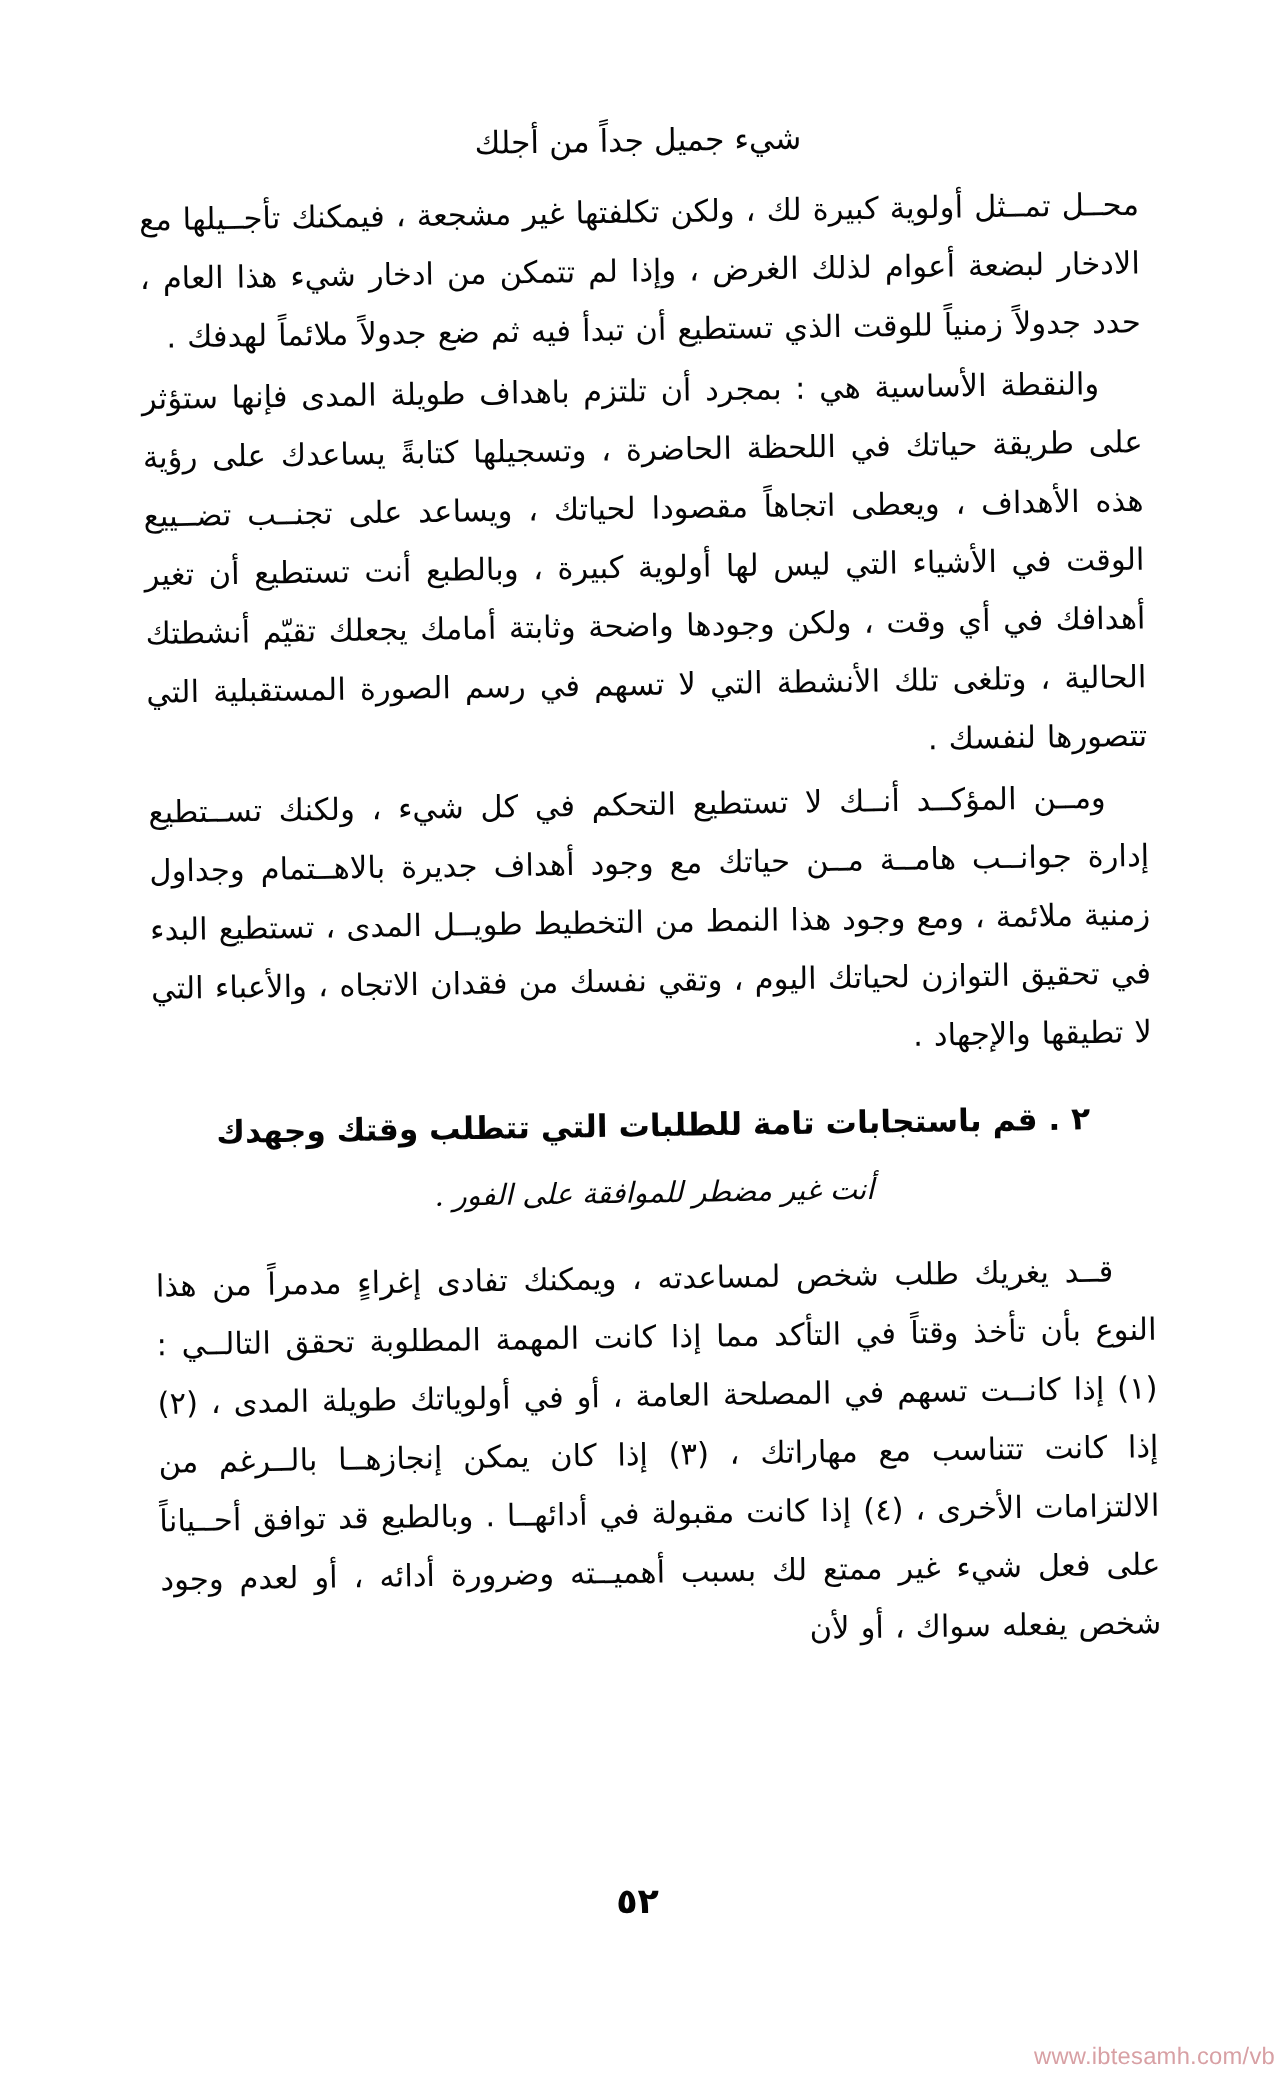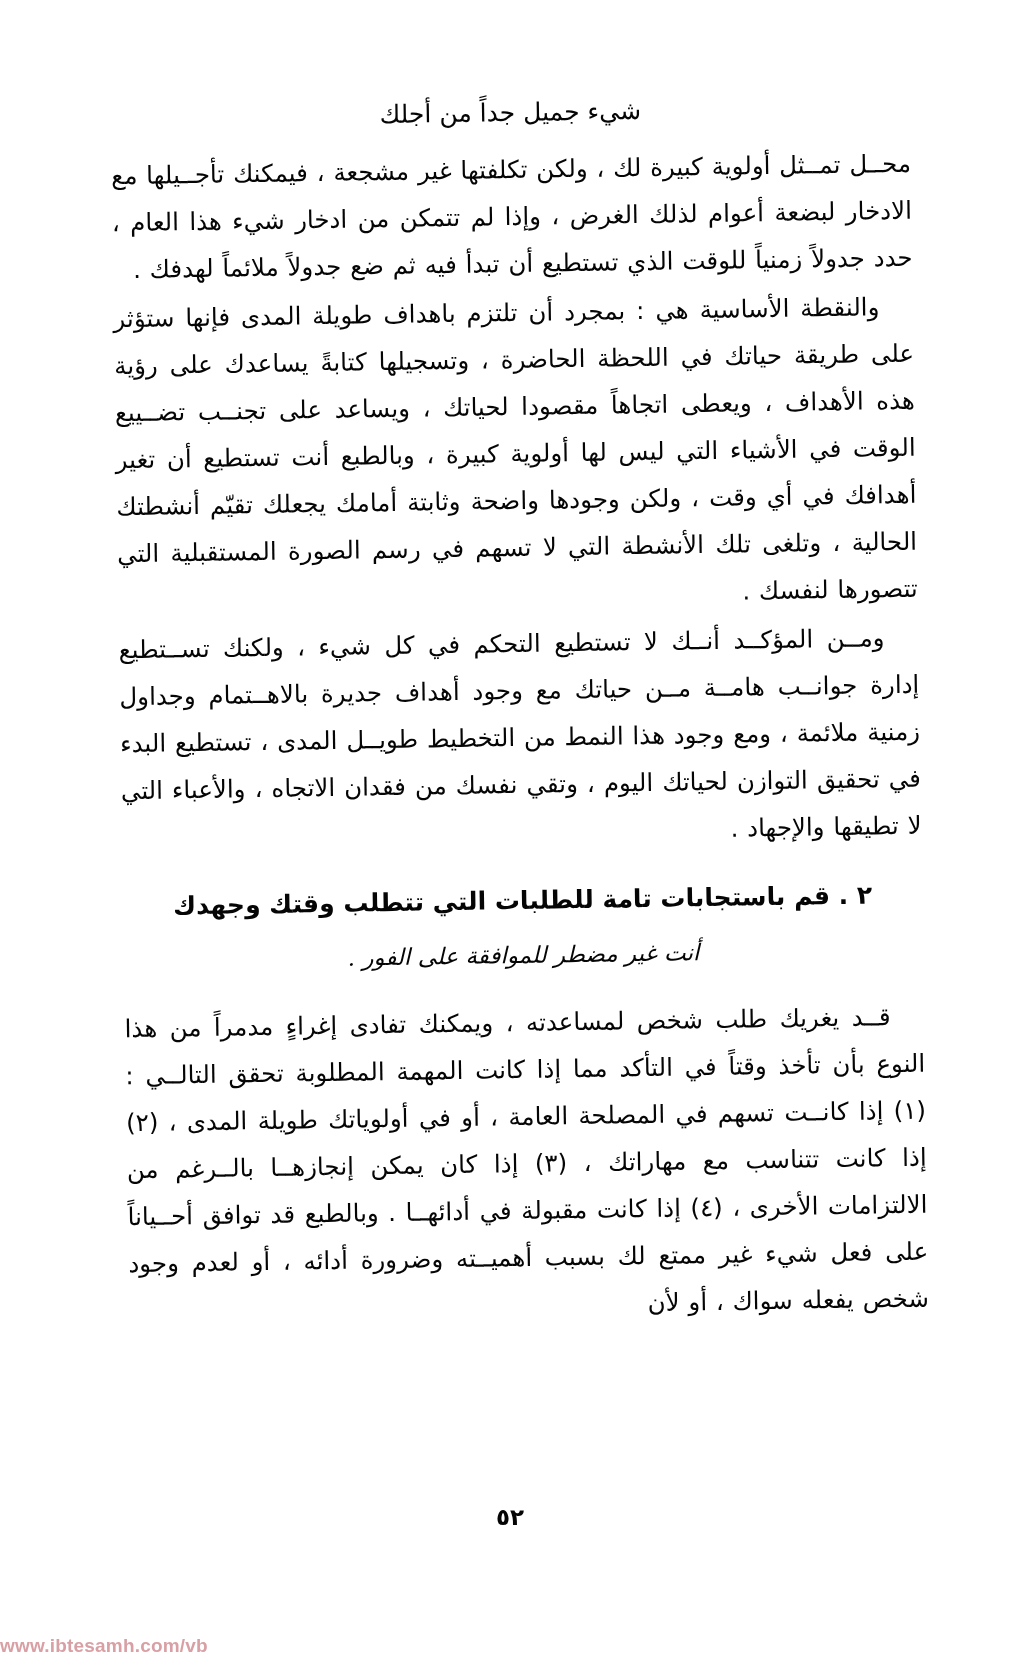--- a/index.html
+++ b/index.html
@@ -83,37 +83,37 @@
     font-weight: 500;
   }
 
   .page-number {
     position: absolute;
     top: 1494px;
     left: 0;
     right: 0;
     text-align: center;
     font-family: "DejaVu Sans", sans-serif;
-    font-size: 23px;
+    font-size: 28px;
     color: #000000;
     font-weight: 600;
     letter-spacing: 1px;
   }
 
   .watermark {
     position: absolute;
     top: 1625px;
     left: 0;
     right: 0;
-    text-align: left;
+    text-align: right;
     direction: ltr;
     font-family: "Liberation Sans", sans-serif;
     font-size: 19px;
     letter-spacing: 0.2px;
-    font-weight: 700;
+    font-weight: 400;
   }
 </style>
 </head>
 <body style="background: rgb(255, 255, 255);">
 
 <div class="page">
 
   <div class="text-block">
 
     <div class="doc-heading" style="color: rgb(5, 5, 5);">شيء جميل جداً من أجلك</div>

